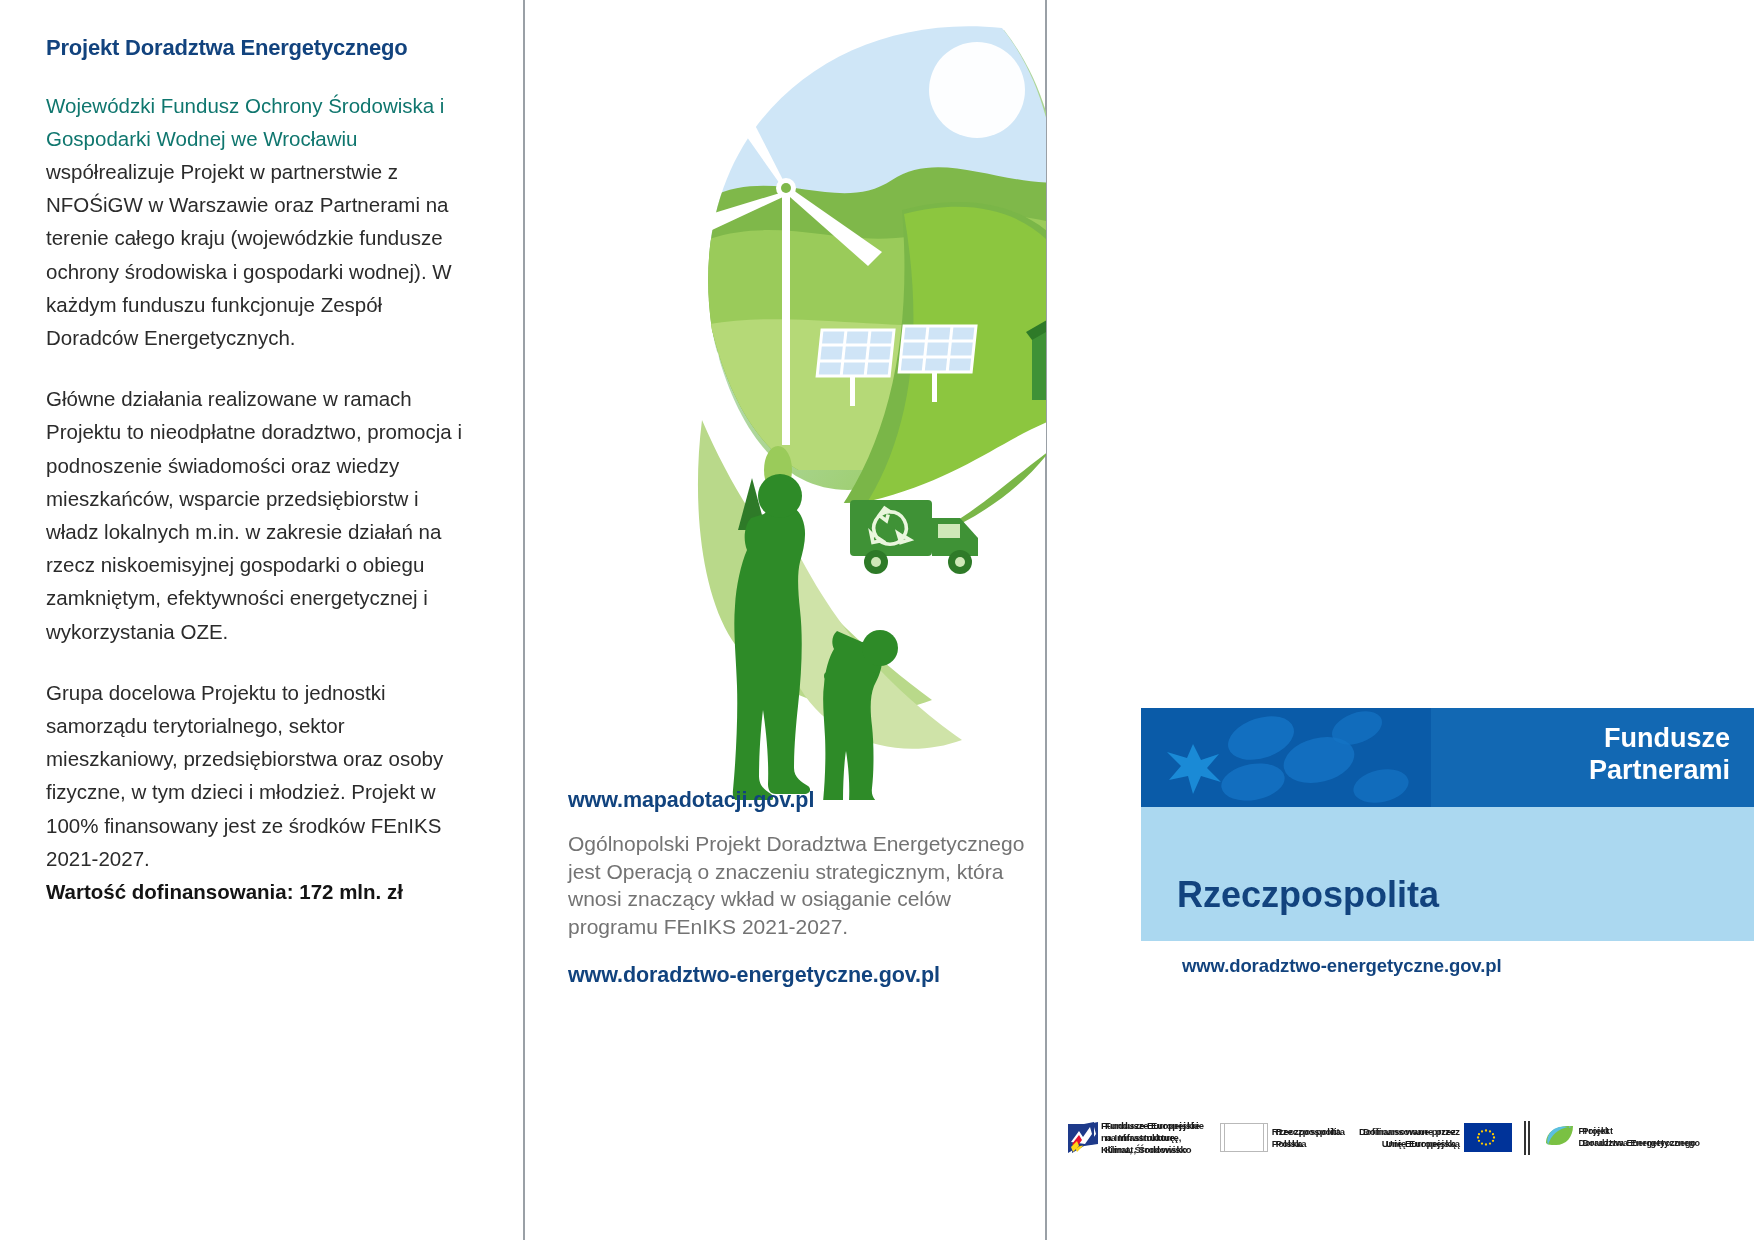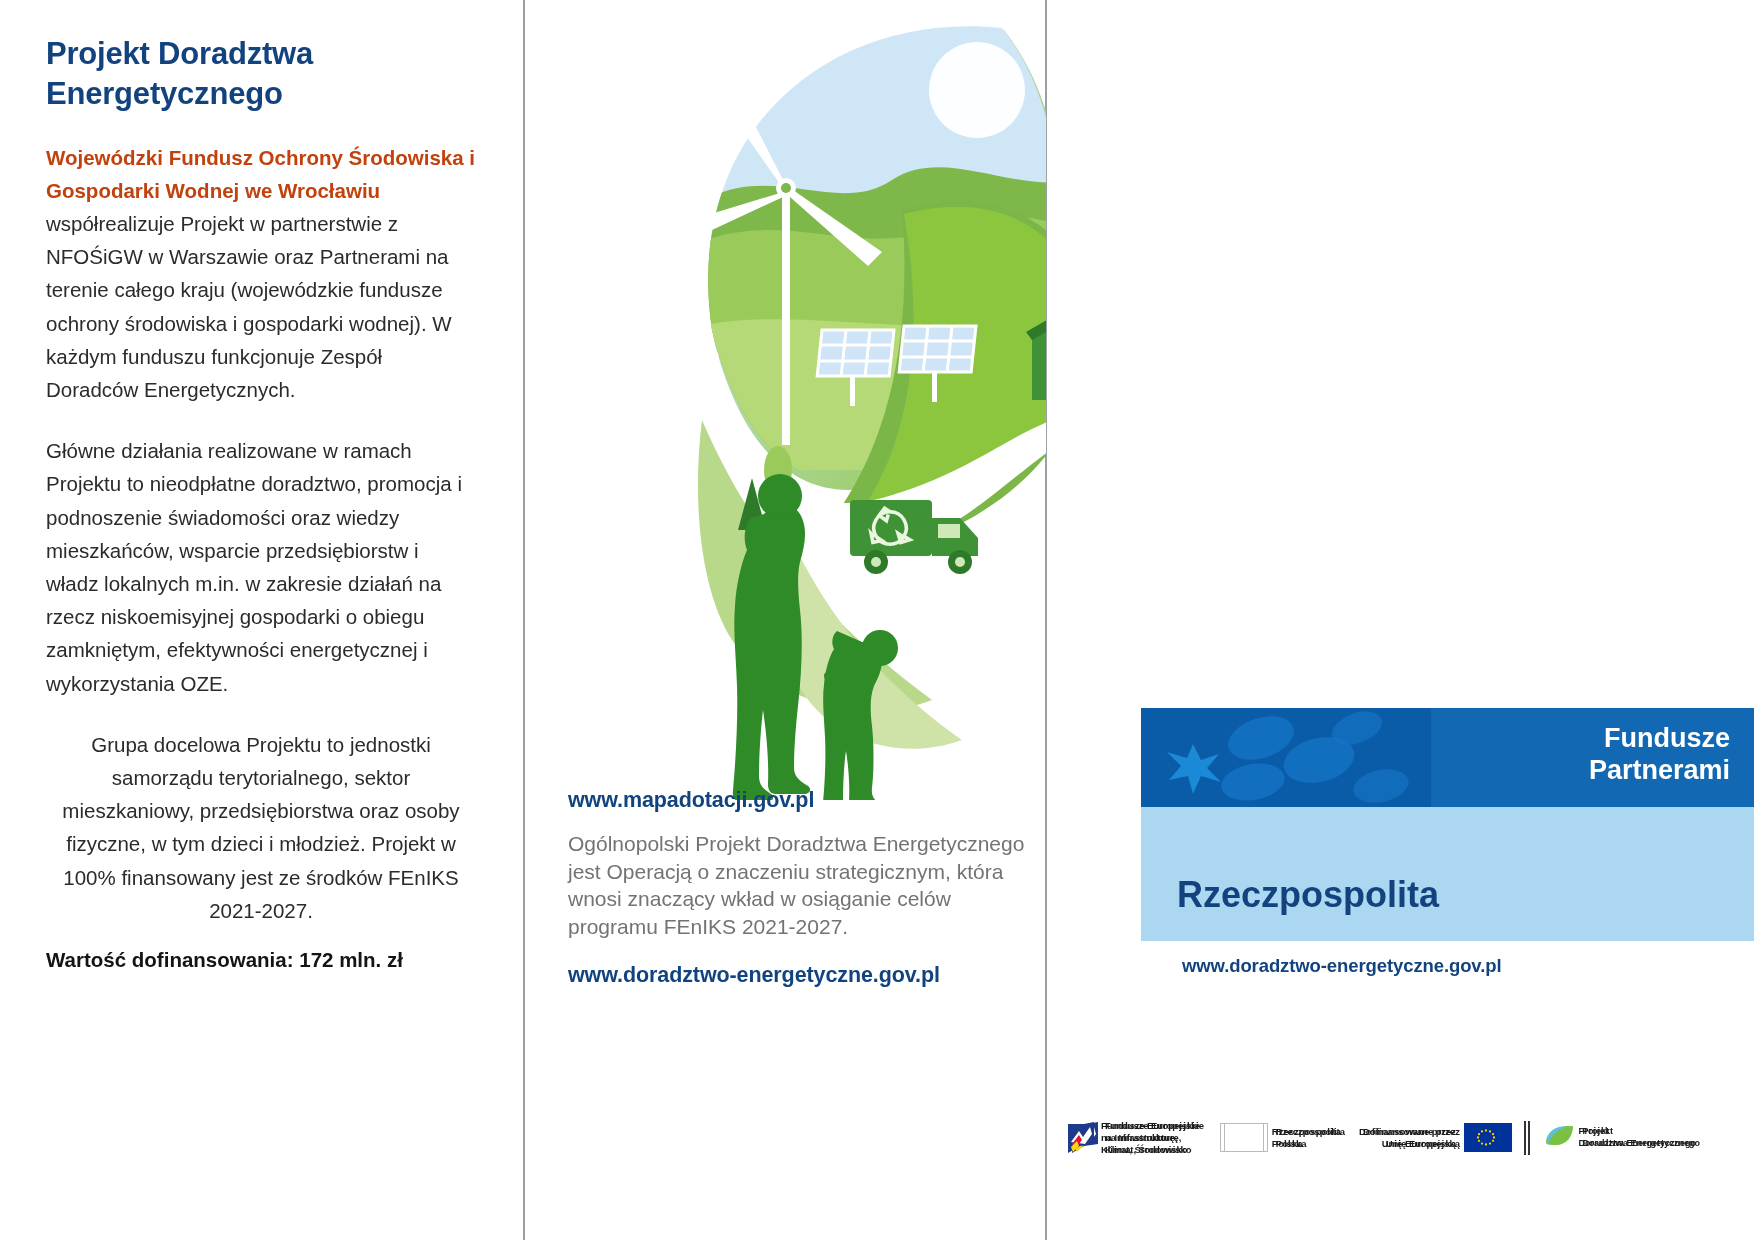--- a/index.html
+++ b/index.html
@@ -11,27 +11,27 @@
   }
   .page { position: relative; width: 1754px; height: 1240px; background:#fff; }
 
   
   .vrule-left { position:absolute; left:523px; top:0; width:2px; height:1240px; background:#9aa0a6; }
   .vrule-mid  { position:absolute; left:1045px; top:0; width:2px; height:1240px; background:#9aa0a6; }
 
   
   .left-col { position:absolute; left:46px; top:34px; width:430px; }
   .headline {
-    color:#12437e; font-size:31px; font-weight:bold; line-height:1.30;
+    color:#12437e; font-size:22px; font-weight:bold; line-height:1.30;
     letter-spacing:-0.2px; margin-bottom:26px;
   }
   .body-text { color:#2b2b2b; font-size:20.5px; line-height:1.62; }
-  .body-text b { color:#c2410c; font-weight:bold; }
+  .body-text b { color:#0f766e; font-weight:normal; }
   .para { margin-bottom:28px; }
-  .para-tight { margin-bottom:16px;text-align:center; }
+  .para-tight { margin-bottom:0; }
   .strong-line { color:#141414; font-size:20.5px; font-weight:bold; line-height:1.62; }
 
   
   .mid-col { position:absolute; left:524px; top:0; width:522px; height:956px; }
   .illus { position:absolute; left:8px; top:0px; width:514px; height:800px; }
 
   .mid-text { position:absolute; left:44px; top:788px; width:470px; }
   .url-main { color:#11437e; font-size:21.5px; font-weight:bold; letter-spacing:-0.1px;}
   .mid-para { color:#737373; font-size:21px; line-height:1.32; margin-top:17px; }
   .url-main2 { color:#11437e; font-size:21.5px; font-weight:bold; margin-top:22px; letter-spacing:-0.1px;}

